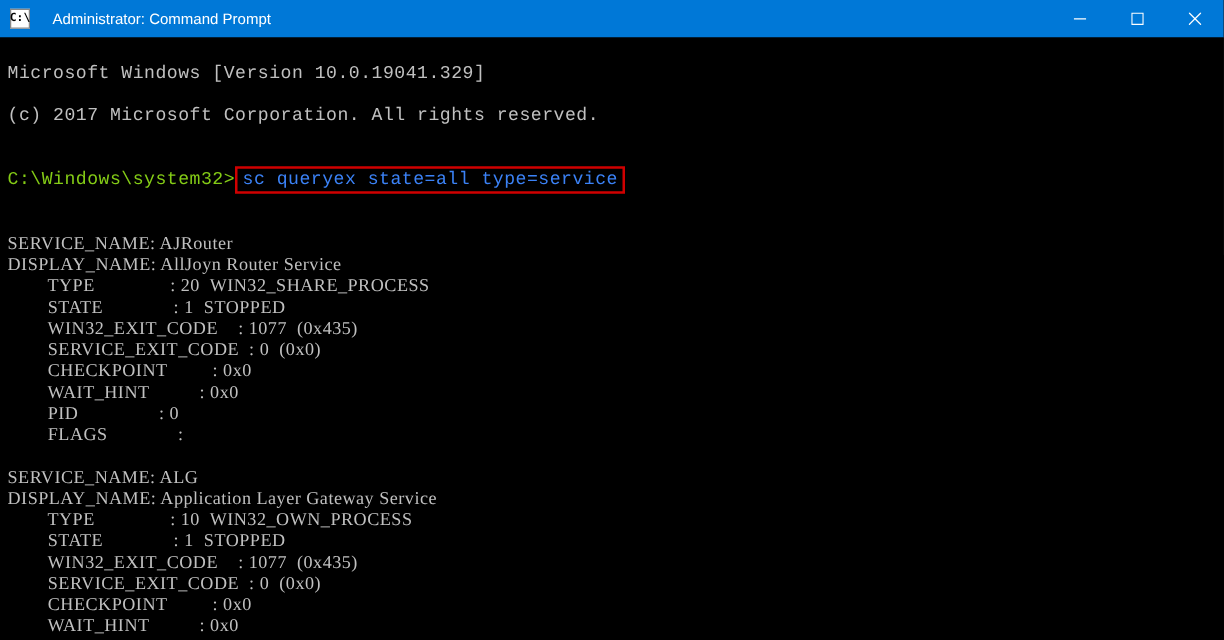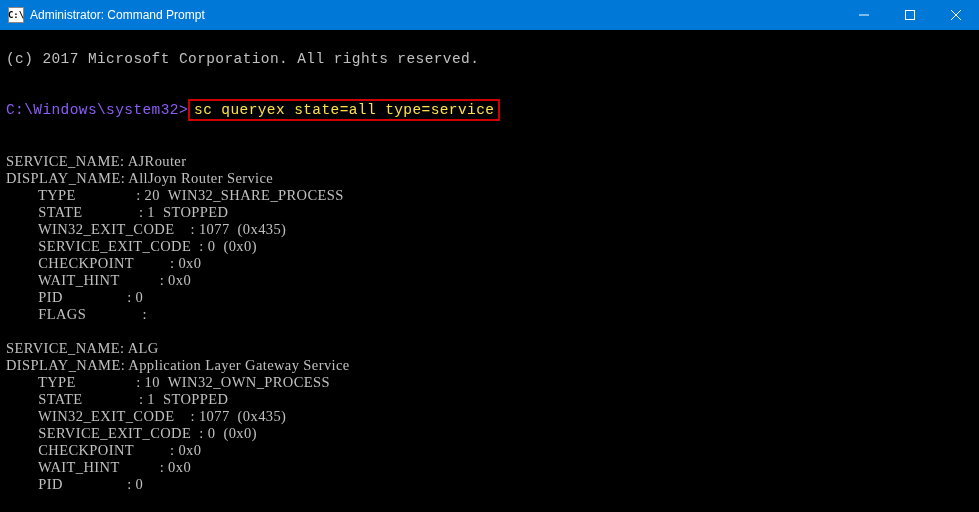--- a/index.html
+++ b/index.html
@@ -33,21 +33,21 @@
     margin: 0 6px 0 8px;
     display: flex;
     align-items: center;
     justify-content: center;
     color: #000;
     font-size: 9px;
     font-family: Consolas, monospace;
     font-weight: bold;
     border: 1px solid #888;
   }
-  .titlebar .title { flex: 0 0 auto; }
+  .titlebar .title { flex: 0 0 auto; margin-left: 12px; }
   .titlebar .spacer { flex: 1 1 auto; }
   .titlebar .btn {
     width: 46px;
     height: 30px;
     display: flex;
     align-items: center;
     justify-content: center;
     color: #fff;
   }
   .titlebar .btn svg { width: 10px; height: 10px; }
@@ -57,25 +57,25 @@
     color: #c0c0c0;
     font-family: Consolas, "Courier New", monospace;
     font-size: 14.5px;
     line-height: 17px;
     padding: 4px 6px 0 6px;
     white-space: pre;
     letter-spacing: 0.4px;
     overflow: hidden;
   }
   .prompt-line { position: relative; margin-top: 17px; }
-  .prompt-path { color: #8b5cf6; }
+  .prompt-path { color: #84cc16; }
   .cmd {
     border: 2px solid #d00000;
     padding: 1px 4px;
-    color: #fde047;
+    color: #3b82f6;
     margin-top: 29px;
   }
   .svc-block { margin-top: 17px; font-family: Liberation Serif, serif; }
   .row { white-space: pre; }
 </style>
 </head>
 <body>
 
 <div class="window">
   <div class="titlebar">
@@ -94,17 +94,18 @@
     </div>
     <div class="btn">
       <svg viewBox="0 0 10 10">
           <line x1="0" y1="0" x2="10" y2="10" stroke="#fff" stroke-width="1"></line>
           <line x1="10" y1="0" x2="0" y2="10" stroke="#fff" stroke-width="1"></line>
         </svg>
     </div>
   </div>
 
   <div class="terminal">
+<div class="row">Microsoft Windows [Version 10.0.19041.329]</div>
 <div class="row">(c) 2017 Microsoft Corporation. All rights reserved.</div>
 <div class="prompt-line"><span class="prompt-path">C:\Windows\system32&gt;</span><span class="cmd">sc queryex state=all type=service</span></div>
 <div id="services-container"><div class="svc-block"><div class="row">SERVICE_NAME: AJRouter</div><div class="row">DISPLAY_NAME: AllJoyn Router Service</div><div class="row">        TYPE               : 20  WIN32_SHARE_PROCESS</div><div class="row">        STATE              : 1  STOPPED</div><div class="row">        WIN32_EXIT_CODE    : 1077  (0x435)</div><div class="row">        SERVICE_EXIT_CODE  : 0  (0x0)</div><div class="row">        CHECKPOINT         : 0x0</div><div class="row">        WAIT_HINT          : 0x0</div><div class="row">        PID                : 0</div><div class="row">        FLAGS              : </div></div><div class="svc-block"><div class="row">SERVICE_NAME: ALG</div><div class="row">DISPLAY_NAME: Application Layer Gateway Service</div><div class="row">        TYPE               : 10  WIN32_OWN_PROCESS</div><div class="row">        STATE              : 1  STOPPED</div><div class="row">        WIN32_EXIT_CODE    : 1077  (0x435)</div><div class="row">        SERVICE_EXIT_CODE  : 0  (0x0)</div><div class="row">        CHECKPOINT         : 0x0</div><div class="row">        WAIT_HINT          : 0x0</div><div class="row">        PID                : 0</div></div></div>
   </div>
 </div>
 
 </body></html>

